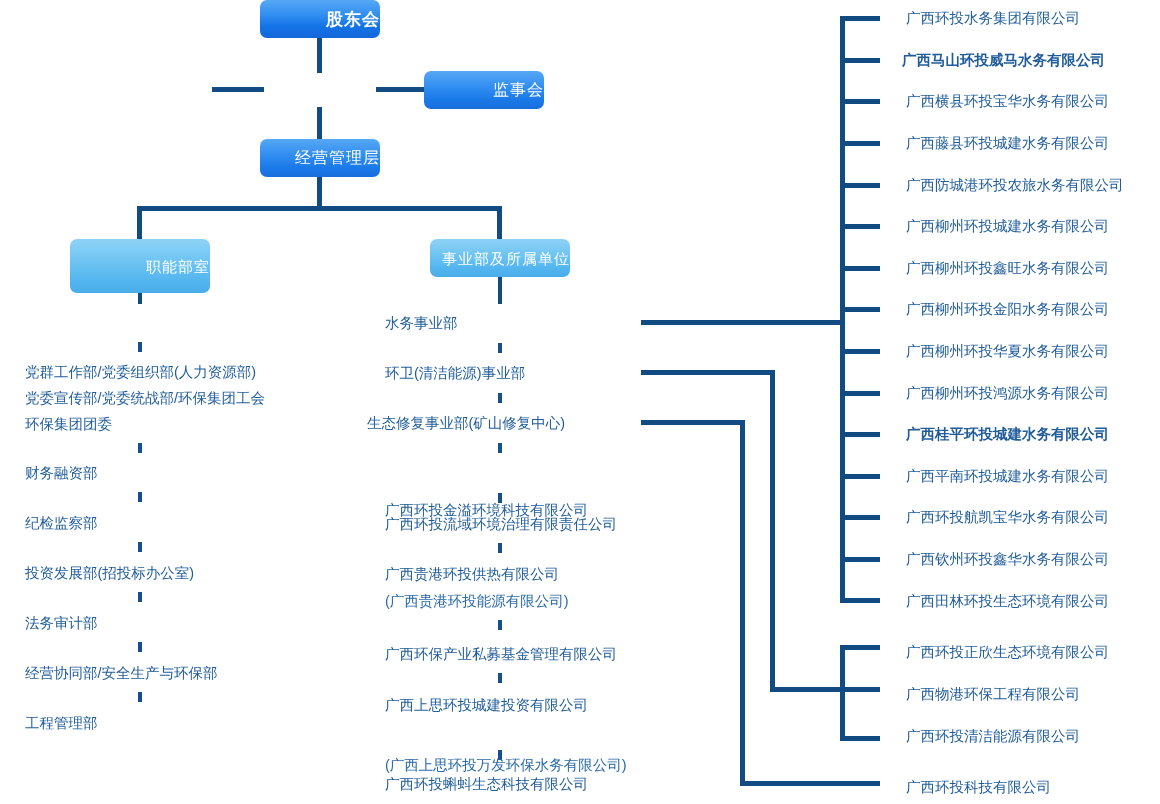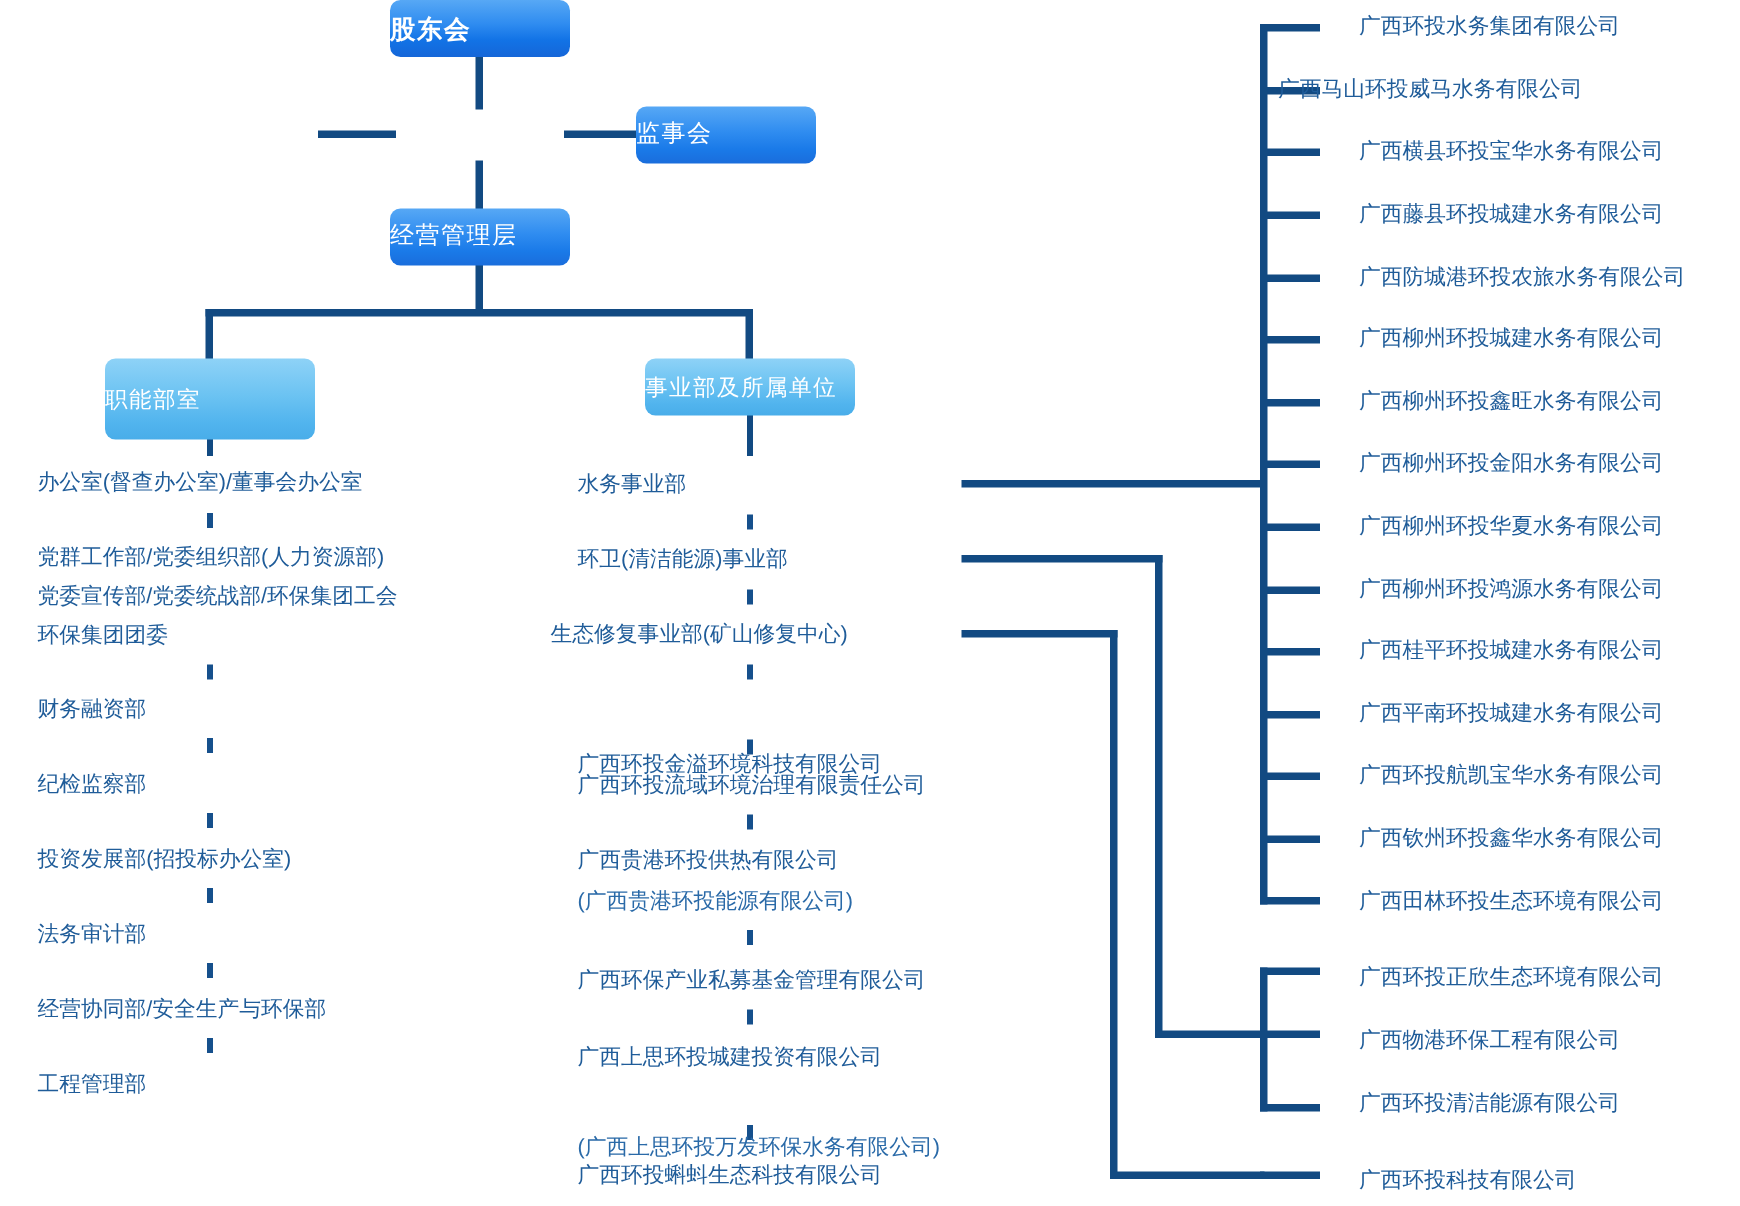--- a/index.html
+++ b/index.html
@@ -13,21 +13,21 @@
     height:804px;
     background:#ffffff;
     overflow:hidden;
   }
 
   
   .box{
     position:absolute;
     display:flex;
     align-items:center;
-    justify-content:flex-start;
+    justify-content:flex-end;
     border-radius:7px;
     color:#ffffff;
     letter-spacing:1px;
     box-sizing:border-box;
     z-index:6;
     text-align:center;
     line-height:1;
   }
   .box.dark{
     background:linear-gradient(180deg,#57a8f5 0%,#2f8cf0 42%,#1273e6 70%,#1566d8 100%);
@@ -112,21 +112,20 @@
     <span>职能部室</span>
   </div>
 
   <div class="box light" style="left:430px;top:239px;width:140px;height:38px;">
     <span>事业部及所属单位</span>
   </div>
 
   <div class="vline thin" style="left:138px;top:275px;width:4px;height:29px;"></div>
   <div class="vline thin" style="left:498px;top:275px;width:4px;height:29px;"></div>
 
-  <div class="item" style="left:25px;top:313px;">办公室(督查办公室)/董事会办公室</div>
   <div class="dot" style="left:138px;top:342px;"></div>
 
   <div class="item" style="left:25px;top:363px;">党群工作部/党委组织部(人力资源部)</div>
   <div class="item" style="left:25px;top:389px;">党委宣传部/党委统战部/环保集团工会</div>
   <div class="item" style="left:25px;top:415px;">环保集团团委</div>
   <div class="dot" style="left:138px;top:443px;"></div>
 
   <div class="item" style="left:25px;top:464px;">财务融资部</div>
   <div class="dot" style="left:138px;top:492px;"></div>
 
@@ -194,30 +193,30 @@
   <div class="hline" style="left:840px;top:307px;width:40px;height:5px;"></div>
   <div class="hline" style="left:840px;top:349px;width:40px;height:5px;"></div>
   <div class="hline" style="left:840px;top:391px;width:40px;height:5px;"></div>
   <div class="hline" style="left:840px;top:432px;width:40px;height:5px;"></div>
   <div class="hline" style="left:840px;top:474px;width:40px;height:5px;"></div>
   <div class="hline" style="left:840px;top:515px;width:40px;height:5px;"></div>
   <div class="hline" style="left:840px;top:557px;width:40px;height:5px;"></div>
   <div class="hline" style="left:840px;top:598px;width:40px;height:5px;"></div>
 
   <div class="rightitem" style="left:906px;top:9px;">广西环投水务集团有限公司</div>
-  <div class="rightitem" style="left:852px;top:51px;">广西马山环投威马水务有限公司</div>
+  <div class="rightitem" style="left:902px;top:51px;font-weight:bold;">广西马山环投威马水务有限公司</div>
   <div class="rightitem" style="left:906px;top:92px;">广西横县环投宝华水务有限公司</div>
   <div class="rightitem" style="left:906px;top:134px;">广西藤县环投城建水务有限公司</div>
   <div class="rightitem" style="left:906px;top:176px;">广西防城港环投农旅水务有限公司</div>
   <div class="rightitem" style="left:906px;top:217px;">广西柳州环投城建水务有限公司</div>
   <div class="rightitem" style="left:906px;top:259px;">广西柳州环投鑫旺水务有限公司</div>
   <div class="rightitem" style="left:906px;top:300px;">广西柳州环投金阳水务有限公司</div>
   <div class="rightitem" style="left:906px;top:342px;">广西柳州环投华夏水务有限公司</div>
   <div class="rightitem" style="left:906px;top:384px;">广西柳州环投鸿源水务有限公司</div>
-  <div class="rightitem" style="left:906px;top:425px;">广西桂平环投城建水务有限公司</div>
+  <div class="rightitem" style="left:906px;top:425px;font-weight:bold;">广西桂平环投城建水务有限公司</div>
   <div class="rightitem" style="left:906px;top:467px;">广西平南环投城建水务有限公司</div>
   <div class="rightitem" style="left:906px;top:508px;">广西环投航凯宝华水务有限公司</div>
   <div class="rightitem" style="left:906px;top:550px;">广西钦州环投鑫华水务有限公司</div>
   <div class="rightitem" style="left:906px;top:592px;">广西田林环投生态环境有限公司</div>
 
   <div class="vline" style="left:840px;top:645px;width:5px;height:96px;"></div>
   <div class="hline" style="left:840px;top:645px;width:40px;height:5px;"></div>
   <div class="hline" style="left:840px;top:687px;width:40px;height:5px;"></div>
   <div class="hline" style="left:840px;top:736px;width:40px;height:5px;"></div>
 

